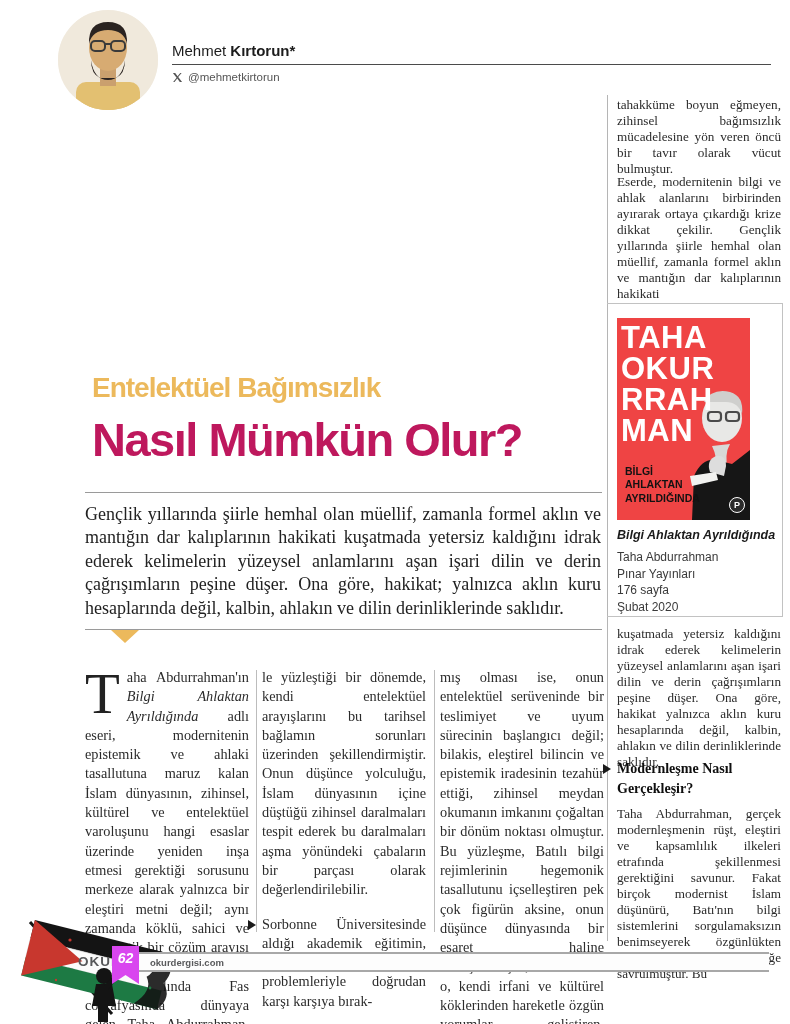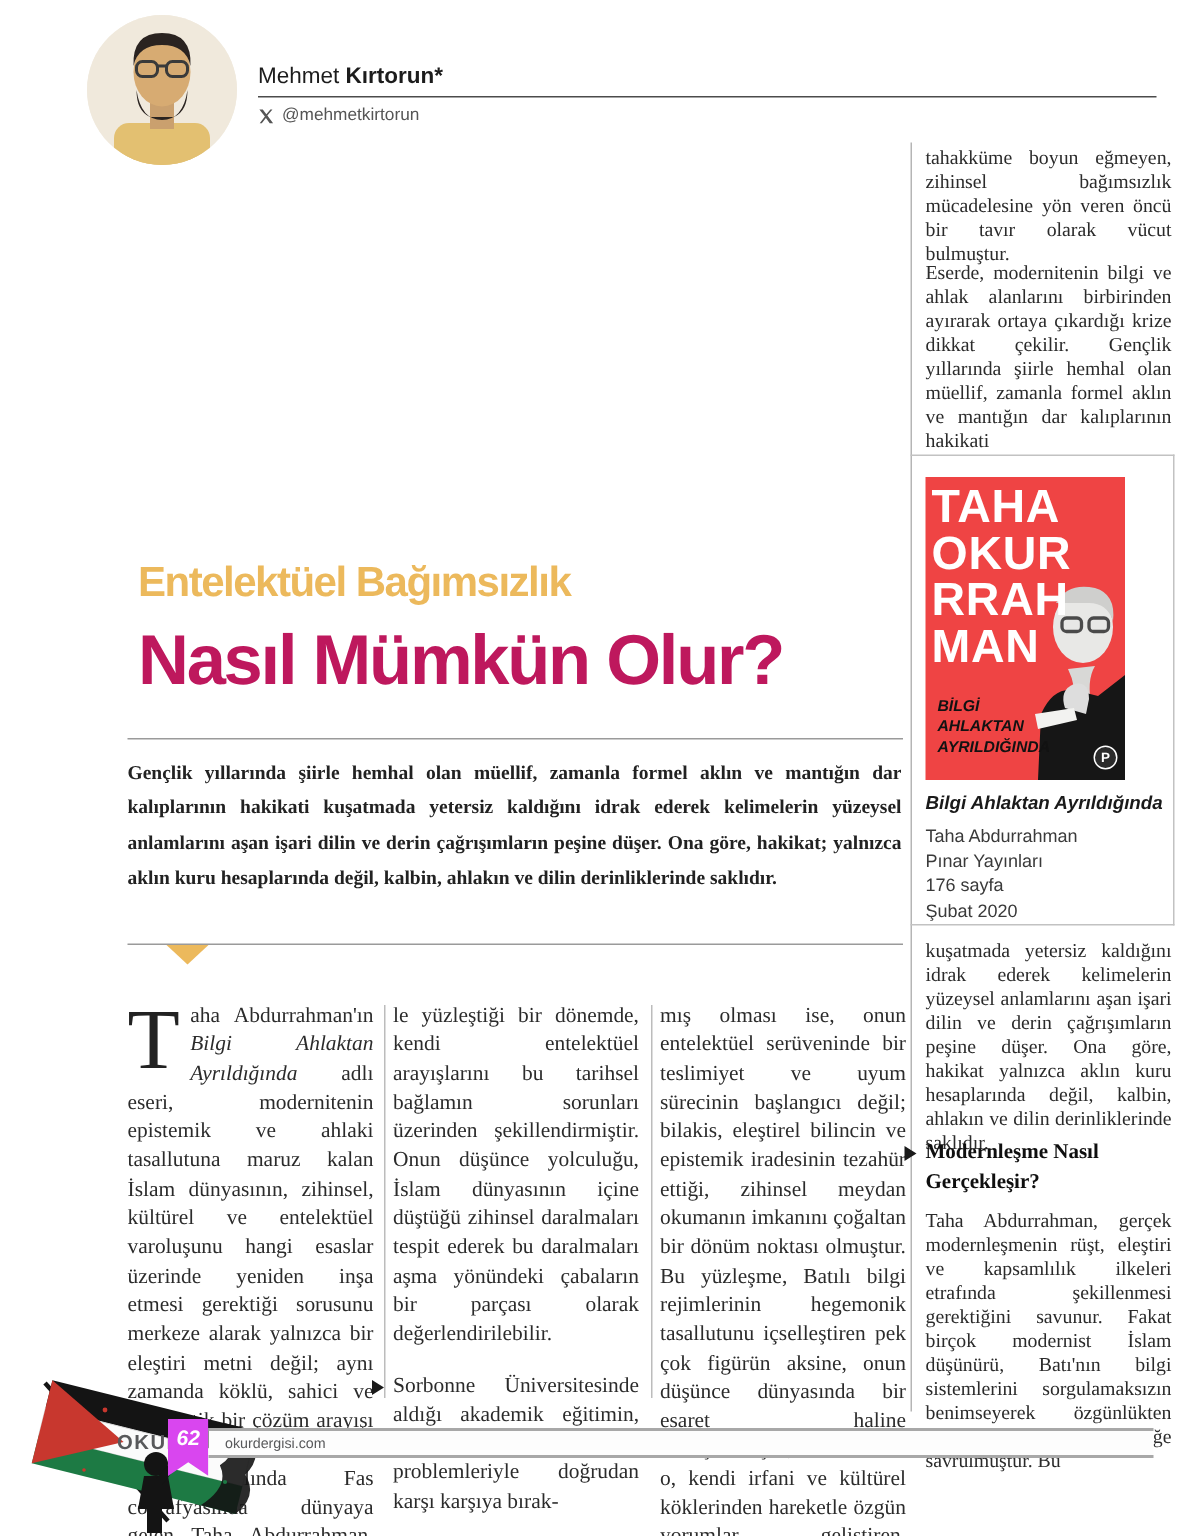--- a/index.html
+++ b/index.html
@@ -18,21 +18,21 @@
     font-family:"Liberation Sans",sans-serif;font-size:11.5px;color:#555;}
 
   
   .title-1{left:92px;top:366px;font-family:"Liberation Sans",sans-serif;font-weight:700;
     font-size:28px;line-height:44px;letter-spacing:-1px;color:#ecb95c;text-align:right;}
   .title-2{left:92px;top:414px;font-family:"Liberation Sans",sans-serif;font-weight:700;
     font-size:47px;line-height:52px;letter-spacing:-1.5px;color:#be185d;}
 
   
   .lead-rule-top{left:85px;top:492px;width:517px;height:1px;background:#9a9a9a;}
-  .lead{left:85px;top:503px;width:516px;font-weight:700;font-size:13px;line-height:23.4px;
+  .lead{left:85px;top:503px;width:516px;font-weight:400;font-size:18px;line-height:23.4px;
     text-align:justify;color:#222;}
   .lead-rule-bottom{left:85px;top:629px;width:517px;height:1px;background:#9a9a9a;}
   .lead-arrow{left:111px;top:630px;width:0;height:0;
     border-left:14px solid transparent;border-right:14px solid transparent;border-top:13px solid #ecb95c;}
 
   
   .col{position:absolute;top:668px;width:164px;font-size:14.3px;line-height:19.3px;text-align:justify;}
   .col-1{left:85px;}
   .col-2{left:262px;}
   .col-3{left:440px;}
@@ -56,39 +56,39 @@
   .side-p4{top:806px;}
   .side-heading{position:absolute;left:617px;top:759px;width:164px;}
 
   .book-box{left:607px;top:303px;width:175px;height:312px;
     border-top:1px solid #c2c2c2;border-right:1px solid #c2c2c2;border-bottom:1px solid #c2c2c2;}
   .book-cover{left:617px;top:318px;width:133px;height:202px;background:#ef4444;overflow:hidden;}
   .cover-title{position:absolute;left:4px;top:4px;font-family:"Liberation Sans",sans-serif;
     font-weight:700;font-size:31px;line-height:31px;letter-spacing:0.5px;color:#ffffff;}
   .cover-photo{position:absolute;right:0;bottom:0;}
   .cover-sub{position:absolute;left:8px;bottom:15px;font-family:"Liberation Sans",sans-serif;
-    font-weight:700;font-size:10.5px;line-height:13.5px;color:#121212;font-style:italic;}
+    font-weight:700;font-size:10.5px;line-height:13.5px;color:#121212;}
   .cover-logo{position:absolute;right:5px;bottom:7px;width:14px;height:14px;border:1.3px solid #fff;
     border-radius:50%;background:#2b2b2b;color:#fff;font-family:"Liberation Sans",sans-serif;
     font-weight:700;font-size:9px;line-height:14px;text-align:center;}
   .book-info{left:617px;top:528px;width:160px;font-family:"Liberation Sans",sans-serif;}
   .book-info .bi-title{font-weight:700;font-style:italic;font-size:12.5px;color:#1a1a1a;margin-bottom:7px;}
   .book-info .bi-line{font-size:12px;line-height:16.5px;color:#3a3a3a;}
 
   
   .footer-okur{left:78px;top:954px;font-family:"Liberation Sans",sans-serif;font-weight:700;
     font-size:13.5px;letter-spacing:1px;color:#58595b;}
   .footer-badge{left:112px;top:946px;width:27px;height:38px;background:#d946ef;color:#fff;
     font-family:"Liberation Sans",sans-serif;font-weight:700;font-style:italic;font-size:14px;
     text-align:center;padding-top:4px;box-sizing:border-box;
     clip-path:polygon(0 0,100% 0,100% 100%,50% 76%,0 100%);}
   .footer-bar{left:139px;top:952px;width:630px;height:20px;background:#fdfdfd;
     border-top:2px solid #a8a8a8;border-bottom:2px solid #a8a8a8;box-sizing:border-box;
     display:flex;align-items:center;}
-  .footer-site{margin-left:11px;font-family:"Liberation Sans",sans-serif;font-weight:400;
+  .footer-site{margin-left:11px;font-family:"Liberation Sans",sans-serif;font-weight:700;
     font-size:9.5px;color:#58595b;}
   .flag-illus{left:0;top:910px;width:212px;height:114px;}
 </style>
 </head>
 <body>
 
 <div class="abs avatar">
   <svg width="100" height="100" viewBox="0 0 100 100">
     <rect width="100" height="100" fill="#f0e9dc"></rect>
     <path d="M14 100 Q50 62 86 100 Z" fill="#e3c071"></path>

